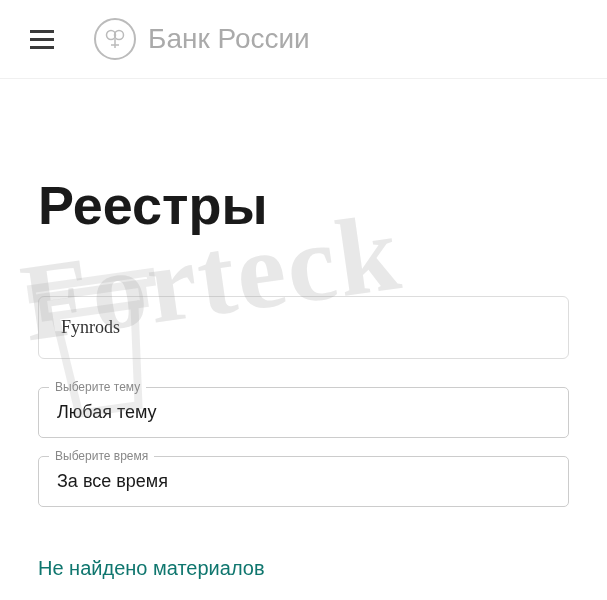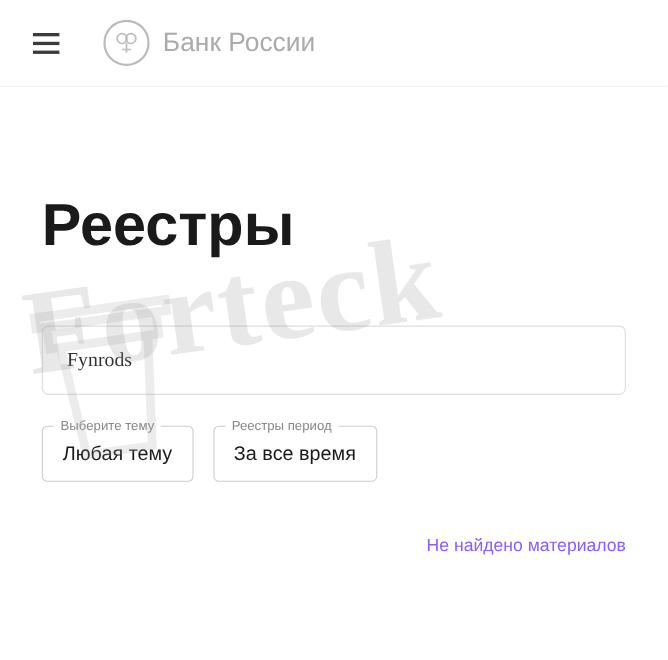--- a/index.html
+++ b/index.html
@@ -43,21 +43,21 @@
       width: 42px;
       height: 42px;
       border: 2px solid #bbb;
       border-radius: 50%;
       display: flex;
       align-items: center;
       justify-content: center;
       color: #bbb;
     }
     .logo-text {
-      font-size: 24px;
+      font-size: 28px;
       color: #aaa;
       font-weight: 400;
     }
     .main-content {
       padding: 95px 38px 30px 38px;
       position: relative;
     }
     .page-title {
       font-size: 54px;
       font-weight: 700;
@@ -72,20 +72,21 @@
       font-size: 18px;
       color: #333;
       background: #fff;
       outline: none;
       font-family: Liberation Serif, serif;
     }
     .filters {
       display: flex;
       gap: 18px;
       margin-top: 28px;
+      flex-direction: column;
     }
     .filter-box {
       position: relative;
       border: 1px solid #ccc;
       border-radius: 5px;
       padding: 14px 18px;
       background: #fff;
       cursor: pointer;
     }
     .filter-label {
@@ -96,23 +97,22 @@
       padding: 0 6px;
       font-size: 12px;
       color: #888;
     }
     .filter-value {
       font-size: 18px;
       color: #1a1a1a;
     }
     .no-results {
       margin-top: 50px;
-      font-size: 16px;
-      color: #8b5cf6;
-      text-align: right;
+      font-size: 20px;
+      color: #0f766e;
     }
     .watermark {
       position: absolute;
       top: 200px;
       left: 20px;
       right: 0;
       font-size: 110px;
       font-weight: 700;
       color: rgba(150, 150, 150, 0.22);
       transform: rotate(-8deg);
@@ -157,21 +157,21 @@
   <h1 class="page-title">Реестры</h1>
   
   <input type="text" class="search-input" value="Fynrods" style="">
   
   <div class="filters">
     <div class="filter-box">
       <span class="filter-label">Выберите тему</span>
       <span class="filter-value">Любая тему</span>
     </div>
     <div class="filter-box">
-      <span class="filter-label">Реестры период</span>
+      <span class="filter-label">Выберите время</span>
       <span class="filter-value">За все время</span>
     </div>
   </div>
   
   <div class="no-results">Не найдено материалов</div>
 </div>
 
 <div class="watermark-icon">
   <svg width="140" height="170" viewBox="0 0 140 170">
     <path d="M20 30 L120 30 L120 50 L20 50 Z M30 50 L110 50 L100 150 L40 150 Z M10 20 L130 20 L130 30 L10 30 Z" fill="none" stroke="#999" stroke-width="8"></path>

